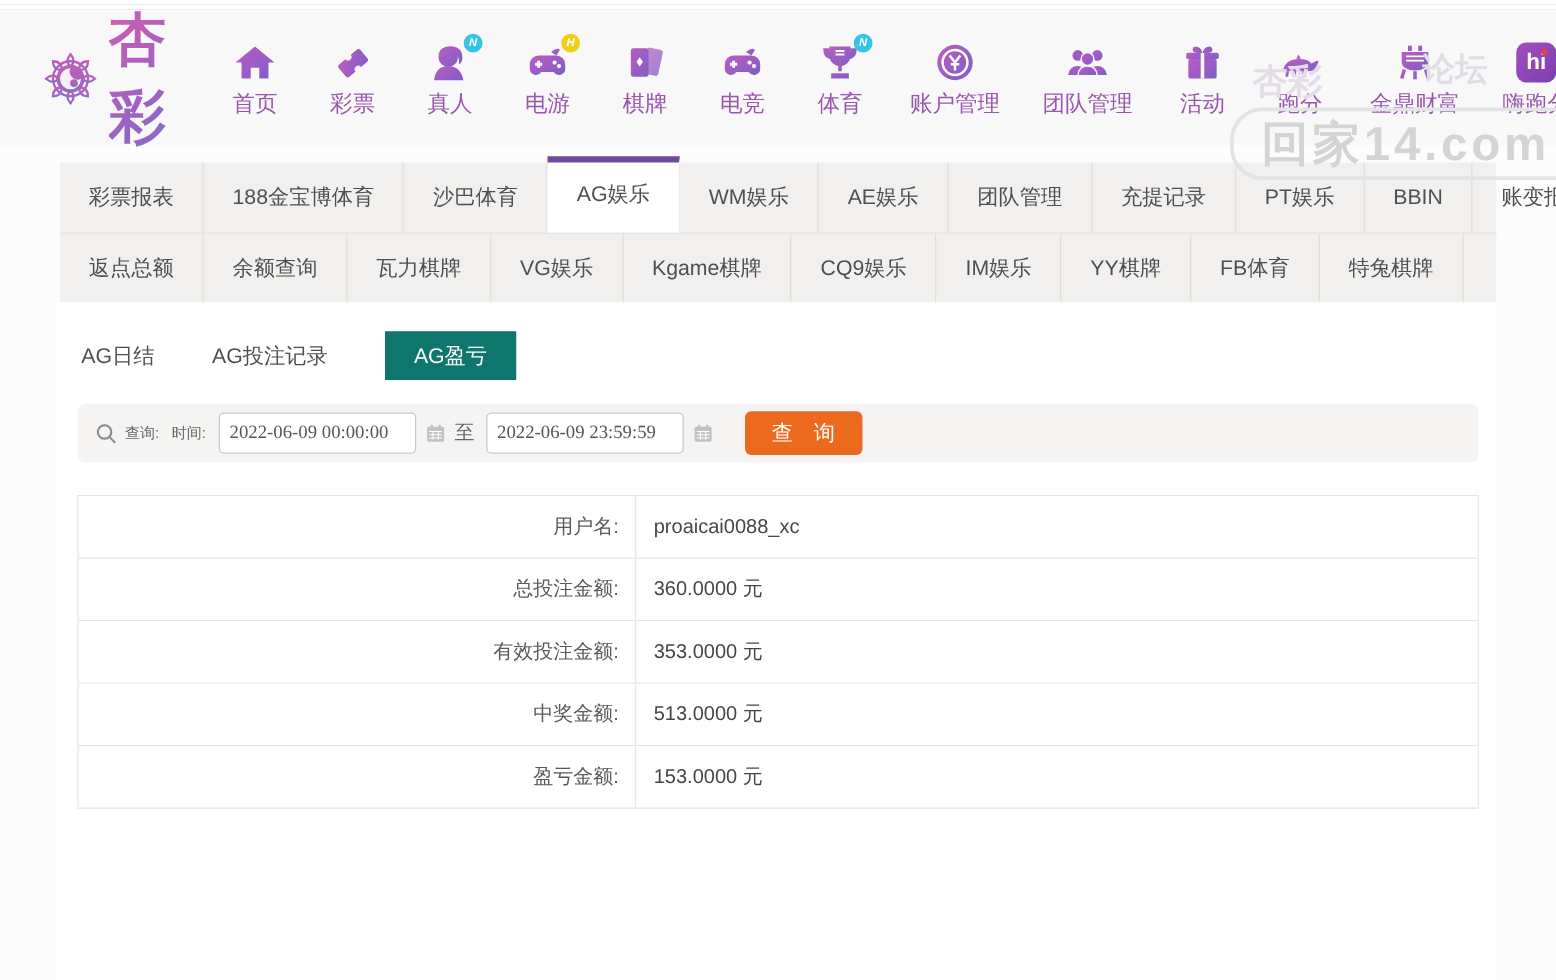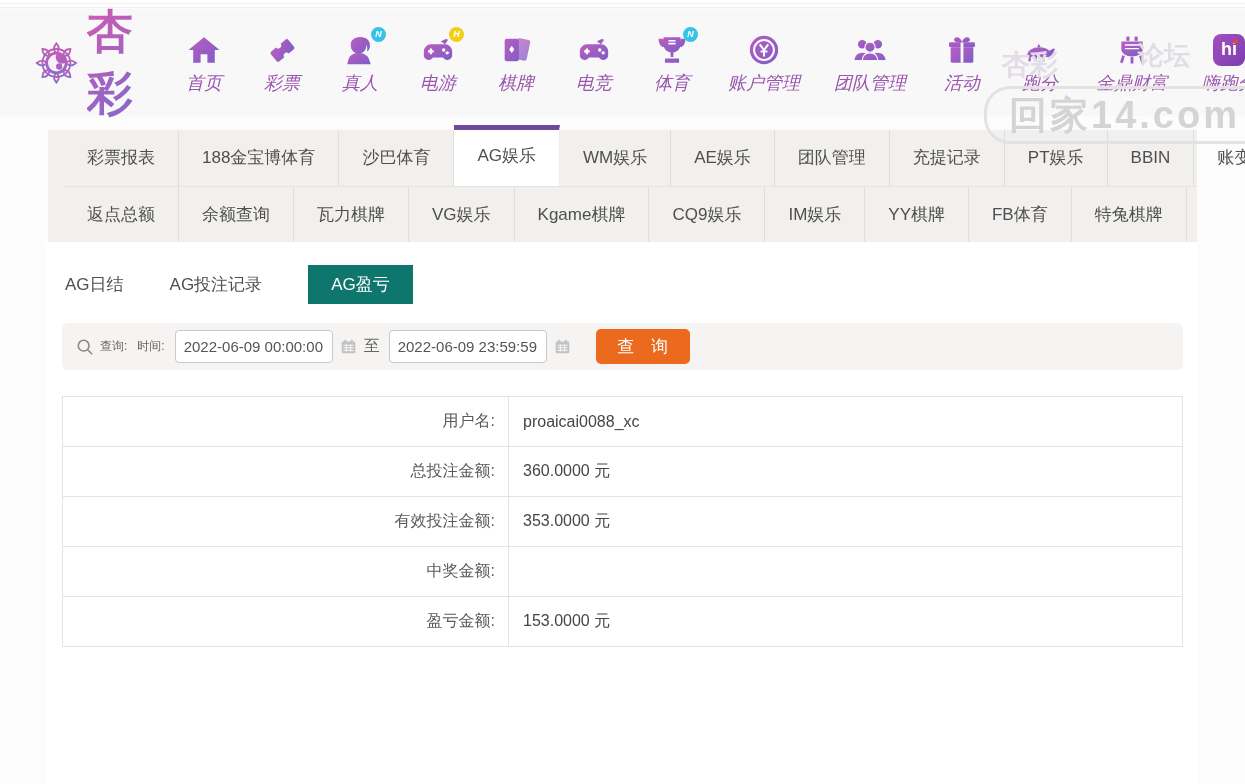--- a/index.html
+++ b/index.html
@@ -26,21 +26,21 @@
     font-size:46px; font-weight:bold; letter-spacing:2px; margin-left:8px;
     color:#a85ab5;
     background:linear-gradient(135deg,#cb5cb3 10%,#9d63c3 55%,#7f6bce 95%);
     -webkit-background-clip:text; background-clip:text;
     -webkit-text-fill-color:transparent;
   }
   .nav { display:flex; align-items:flex-start; gap:34px; margin-left:4px; flex:1; }
   .nav-item { display:flex; flex-direction:column; align-items:center; cursor:pointer; min-width:44px; }
   .nav-icon { position:relative; width:38px; height:38px; display:flex; align-items:center; justify-content:center; }
   .nav-icon svg { width:34px; height:34px; }
-  .nav-label { margin-top:2px; font-size:18px; color:#9a56ae; white-space:nowrap;font-style:italic; }
+  .nav-label { margin-top:2px; font-size:18px; color:#9a56ae; white-space:nowrap; }
   .badge {
     position:absolute; top:-4px; right:-7px; width:15px; height:15px; border-radius:50%;
     font-size:9px; font-weight:bold; color:#fff; display:flex; align-items:center; justify-content:center;
   }
   .badge.n { background:#35c4e8; }
   .badge.h { background:#f2cf16; }
   .hi-tile {
     width:32px; height:32px; border-radius:8px;
     background:linear-gradient(135deg,#a14fc0,#7d3fae);
     color:#fff; font-weight:bold; font-size:18px;
@@ -51,21 +51,21 @@
   .watermark { position:absolute; left:980px; top:38px; width:265px; height:120px; pointer-events:none; z-index:40; color:#d9d9d9; }
   .wm-box {
     position:absolute; left:4px; top:48px; width:400px; height:58px;
     border:3px solid #e3e3e3; border-radius:26px;
     display:flex; align-items:center; padding-left:22px;
   }
   .wm-main { font-size:38px; font-weight:bold; color:#d4d4d4; letter-spacing:3px; white-space:nowrap; }
   .wm-left  { position:absolute; left:22px;  top:8px;  font-size:28px; color:#e2dde6; font-weight:bold; }
   .wm-right { position:absolute; left:158px; top:0;    font-size:26px; color:#e0dde4; font-weight:bold; }
   
-  .tabs-block { position:absolute; left:48px; top:130px; width:1149px; background:#f2f0ee;padding-left:16px; }
+  .tabs-block { position:absolute; left:48px; top:130px; width:1149px; background:#f2f0ee; }
   .tab-row { display:flex; height:56px; }
   .tab-row + .tab-row { border-top:1px solid #e7e4e0; }
   .tab {
     padding:0 23px; line-height:56px; font-size:17px; color:#4f4f4f;
     border-right:1px solid #e2dfdb; cursor:pointer; white-space:nowrap;
   }
   .tab.active {
     background:#fff; border-top:5px solid #6d4a9c; line-height:51px;
     margin-top:-5px; height:61px; border-right:1px solid #eee;
   }
@@ -77,21 +77,21 @@
   
   .searchbar {
     margin:19px 14px 0 17px; height:47px; background:#f6f4f2; border-radius:6px;
     display:flex; align-items:center; padding:0 14px;
   }
   .search-icon { width:18px; height:18px; margin-right:6px; }
   .lbl { font-size:12px; color:#666; margin-right:10px; white-space:nowrap; }
   .dt-input {
     width:158px; height:33px; border:1px solid #c9c9c9; border-radius:4px;
     background:#fff; font-size:15px; color:#555; padding:0 8px;
-    font-family:Liberation Sans, sans-serif;
+    font-family:Liberation Serif, serif;
   }
   .cal { width:17px; height:17px; margin:0 7px; cursor:pointer; }
   .to-lbl { font-size:16px; color:#666; margin-right:9px; }
   .query-btn {
     margin-left:18px; width:94px; height:35px; border:none; border-radius:5px;
     background:#ec6a1e; color:#fff; font-size:17px; letter-spacing:6px;
     cursor:pointer; font-family:"Liberation Sans","DejaVu Sans",sans-serif;
     padding-left:6px;
   }
   
@@ -364,19 +364,20 @@
     <div class="t-row">
       <div class="t-label">总投注金额:</div>
       <div class="t-value">360.0000 元</div>
     </div>
     <div class="t-row">
       <div class="t-label">有效投注金额:</div>
       <div class="t-value">353.0000 元</div>
     </div>
     <div class="t-row">
       <div class="t-label">中奖金额:</div>
+      <div class="t-value">513.0000 元</div>
     </div>
     <div class="t-row">
       <div class="t-label">盈亏金额:</div>
       <div class="t-value">153.0000 元</div>
     </div>
   </div>
 </div>
 
 </body></html>

